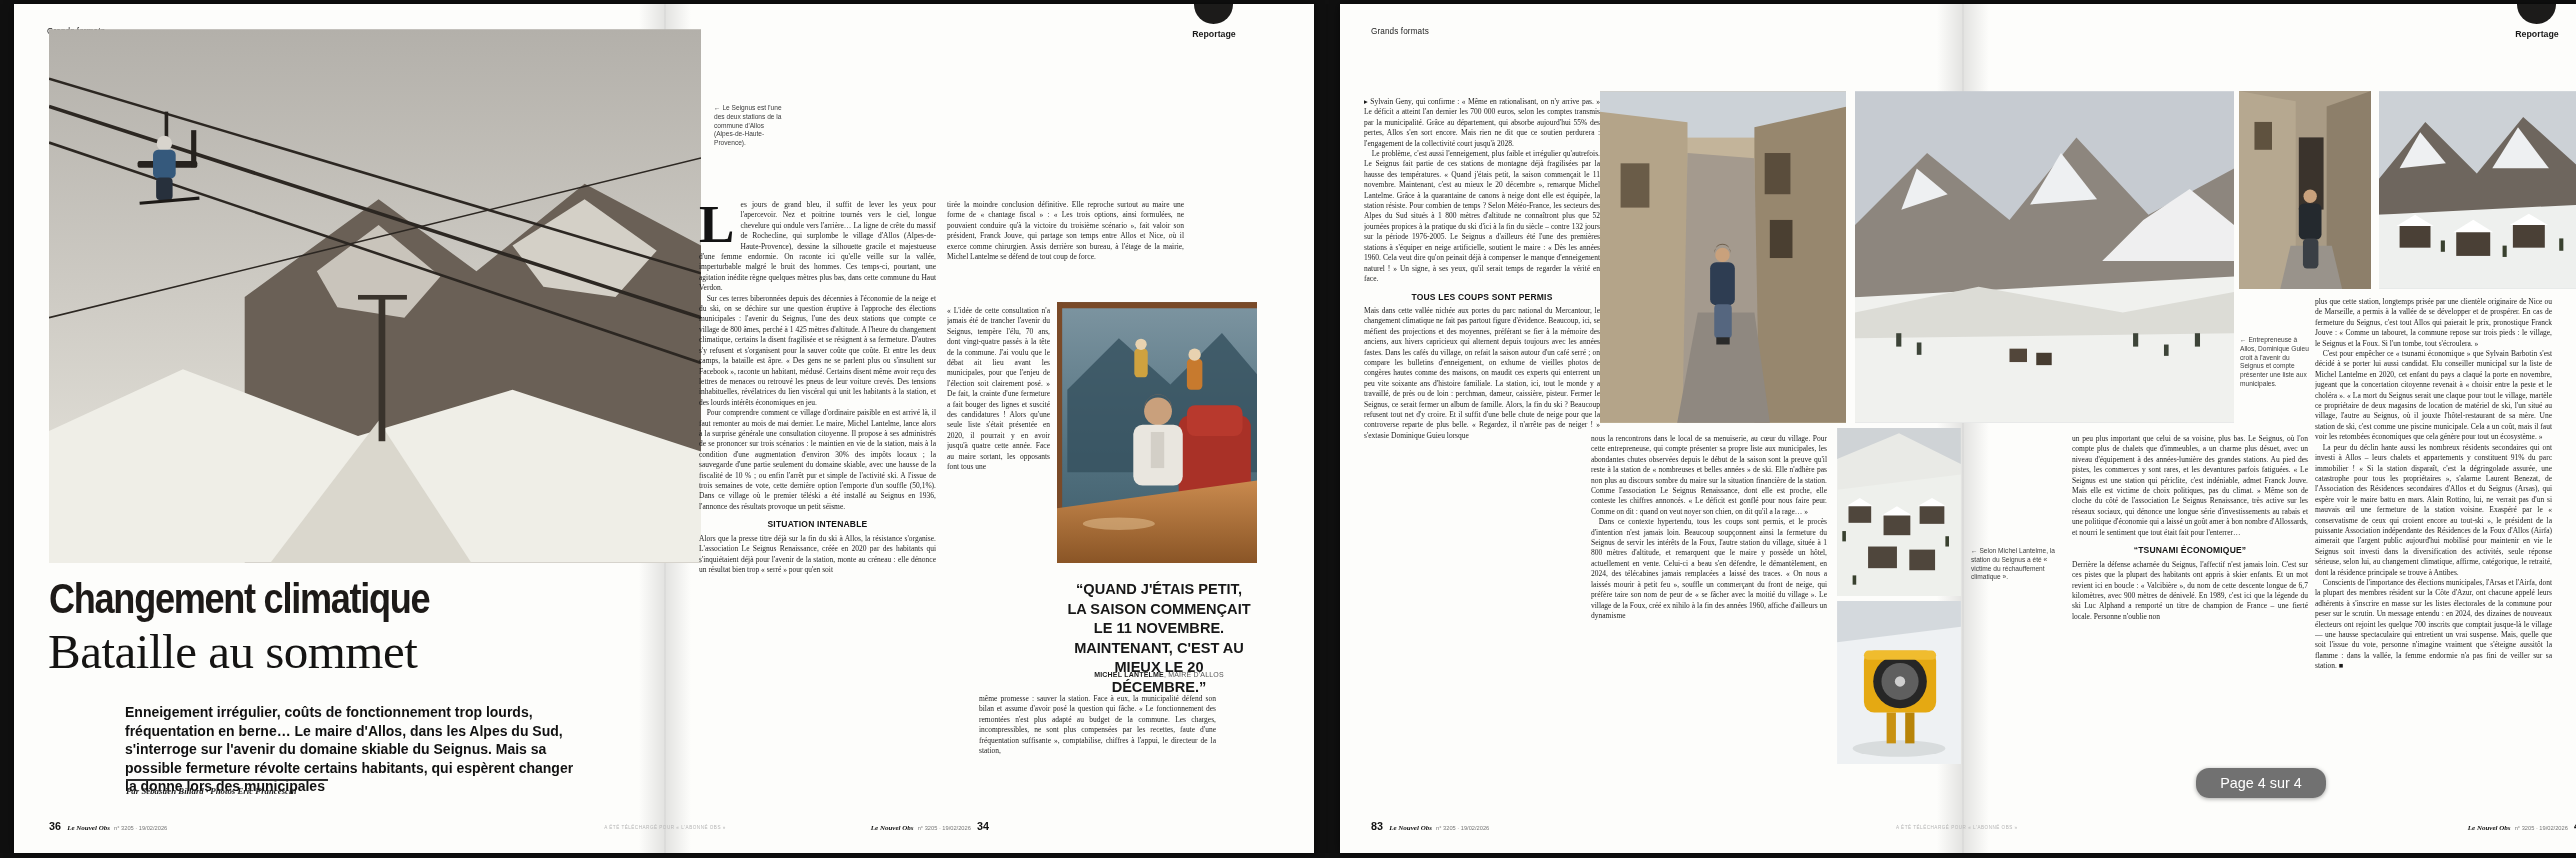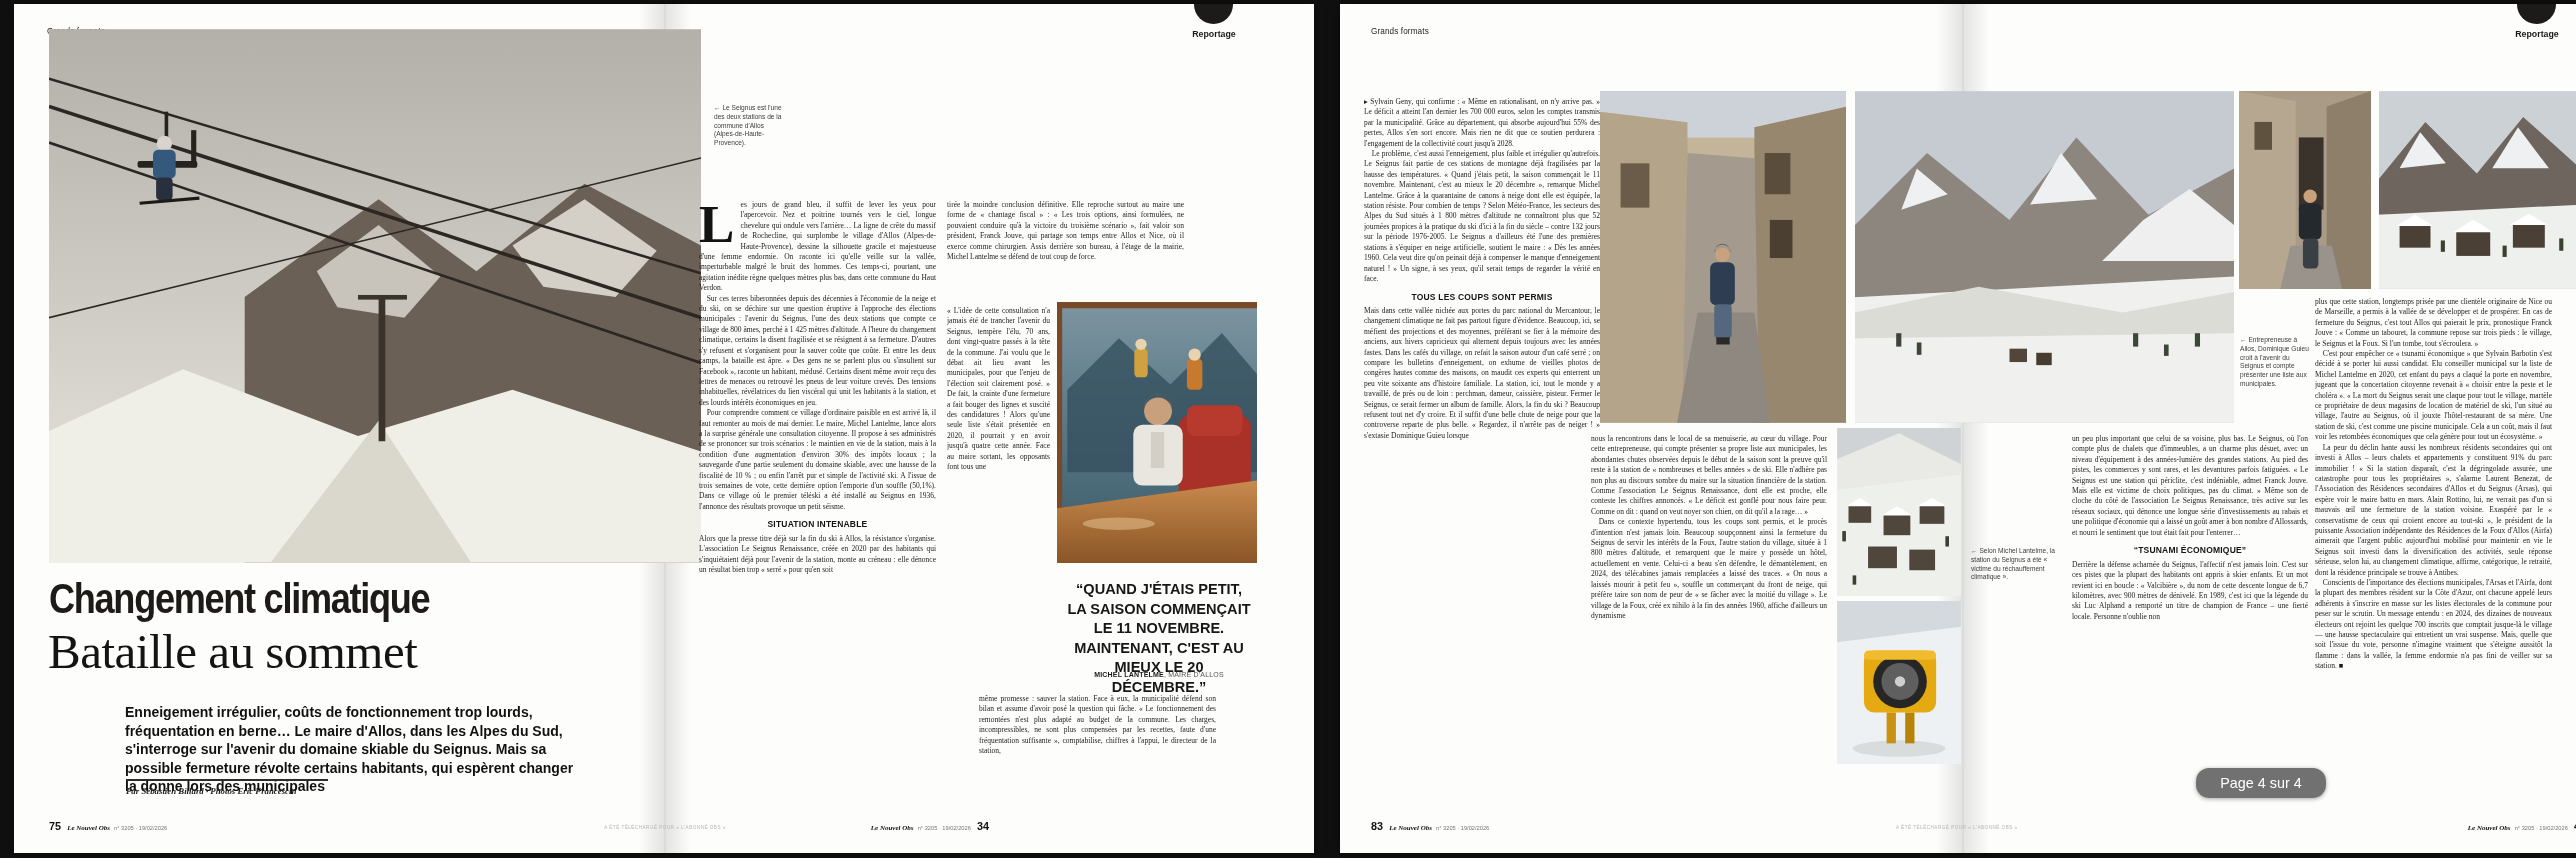--- a/index.html
+++ b/index.html
@@ -133,21 +133,21 @@
     </svg>
   </div>
 
   <div class="abs pq" style="left:1061px;top:579px;width:196px;">“QUAND J'ÉTAIS PETIT, LA SAISON COMMENÇAIT LE 11 NOVEMBRE. MAINTENANT, C'EST AU MIEUX LE 20 DÉCEMBRE.”</div>
   <div class="abs pqa" style="left:1061px;top:671px;width:196px;"><b>MICHEL LANTELME</b><span>, MAIRE D'ALLOS</span></div>
   <div class="abs col" style="left:947px;top:694px;width:237px;height:117px;margin-left:32px;">
       <p>même promesse : sauver la station. Face à eux, la municipalité défend son bilan et assume d'avoir posé la question qui fâche. « Le fonctionnement des remontées n'est plus adapté au budget de la commune. Les charges, incompressibles, ne sont plus compensées par les recettes, faute d'une fréquentation suffisante », comptabilise, chiffres à l'appui, le directeur de la station,</p>
     </div>
 
   <div class="abs ftr" style="left:49px;top:820px;">
-    <span class="pgnum">75</span>&nbsp;&nbsp;
+    <span class="pgnum">36</span>&nbsp;&nbsp;
     <span class="mag">Le Nouvel Obs</span>&nbsp;
     <span class="issue">n° 3205 · 19/02/2026</span>
   </div>
   <div class="abs wm" style="left:562px;top:825px;width:206px;">A ÉTÉ TÉLÉCHARGÉ POUR « L'ABONNÉ OBS »</div>
   <div class="abs ftr" style="left:804px;top:820px;width:185px;text-align:right;">
     <span class="mag">Le Nouvel Obs</span>&nbsp;
     <span class="issue">n° 3205 · 19/02/2026</span>&nbsp;&nbsp;
     <span class="pgnum">34</span>
   </div>
 

